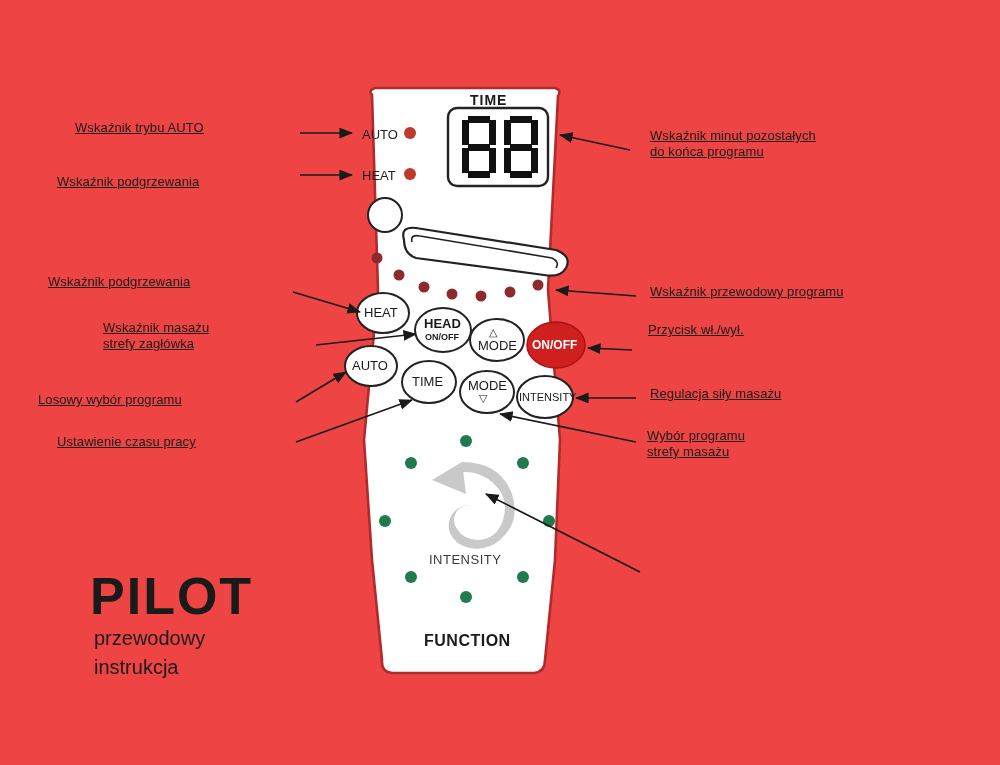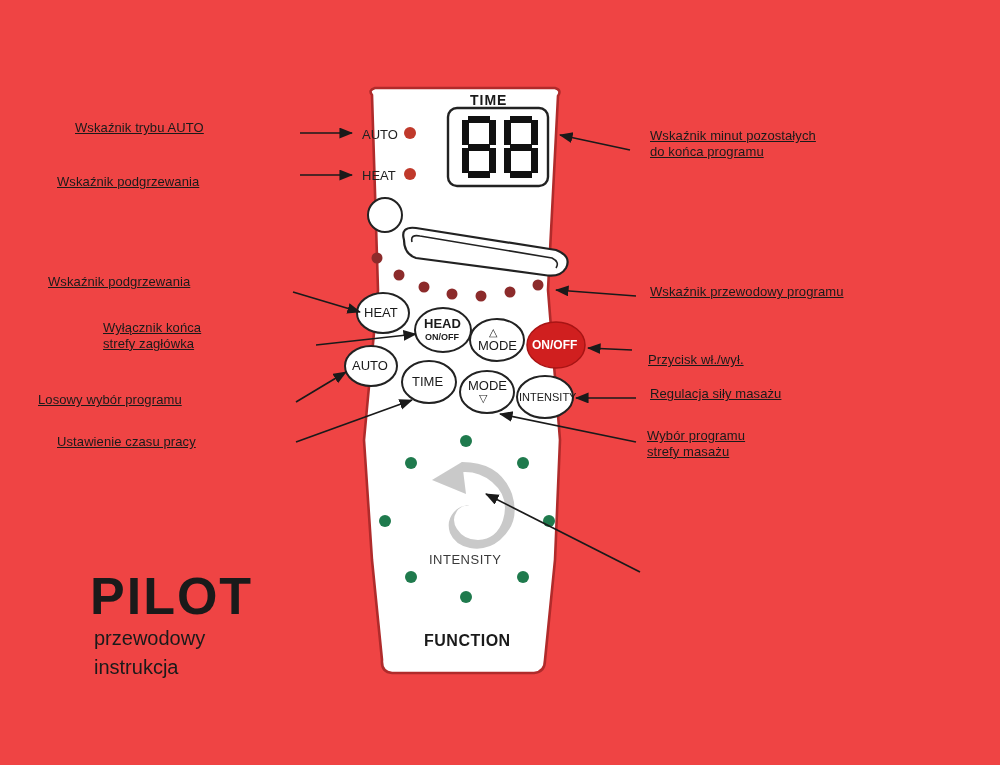--- a/index.html
+++ b/index.html
@@ -235,29 +235,29 @@
   <div class="rm-text" style="left:412px; top:374px; font-size:13px; font-weight:normal;">TIME</div>
 
   <div class="rm-text" style="left:468px; top:378px; font-size:13px; font-weight:normal;">MODE</div>
   <div class="rm-text" style="left:479px; top:392px; font-size:11px; font-weight:normal;">▽</div>
 
   <div class="rm-text" style="left:519px; top:391px; font-size:11px; font-weight:normal;">INTENSITY</div>
 
   <div class="callout left" style="left:75px;  top:120px;">Wskaźnik trybu AUTO</div>
   <div class="callout left" style="left:57px;  top:174px;">Wskaźnik podgrzewania</div>
   <div class="callout left" style="left:48px;  top:274px;">Wskaźnik podgrzewania</div>
-  <div class="callout left" style="left:103px; top:320px;">Wyłącznik końca
+  <div class="callout left" style="left:103px; top:320px;">Wskaźnik masażu
 strefy zagłówka</div>
   <div class="callout left" style="left:38px;  top:392px;">Losowy wybór programu</div>
   <div class="callout left" style="left:57px;  top:434px;">Ustawienie czasu pracy</div>
 
   <div class="callout right" style="left:650px; top:128px;">Wskaźnik minut pozostałych
 do końca programu</div>
   <div class="callout right" style="left:650px; top:284px;">Wskaźnik przewodowy programu</div>
-  <div class="callout right" style="left:648px; top:352px;">Przycisk wł./wył.</div>
+  <div class="callout right" style="left:648px; top:322px;">Przycisk wł./wył.</div>
   <div class="callout right" style="left:650px; top:386px;">Regulacja siły masażu</div>
   <div class="callout right" style="left:647px; top:428px;">Wybór programu
 strefy masażu</div>
 
   <div id="title-block">
     <div id="title-main">PILOT</div>
     <div id="title-sub">przewodowy</div>
     <div id="title-sub">instrukcja</div>
   </div>
 

